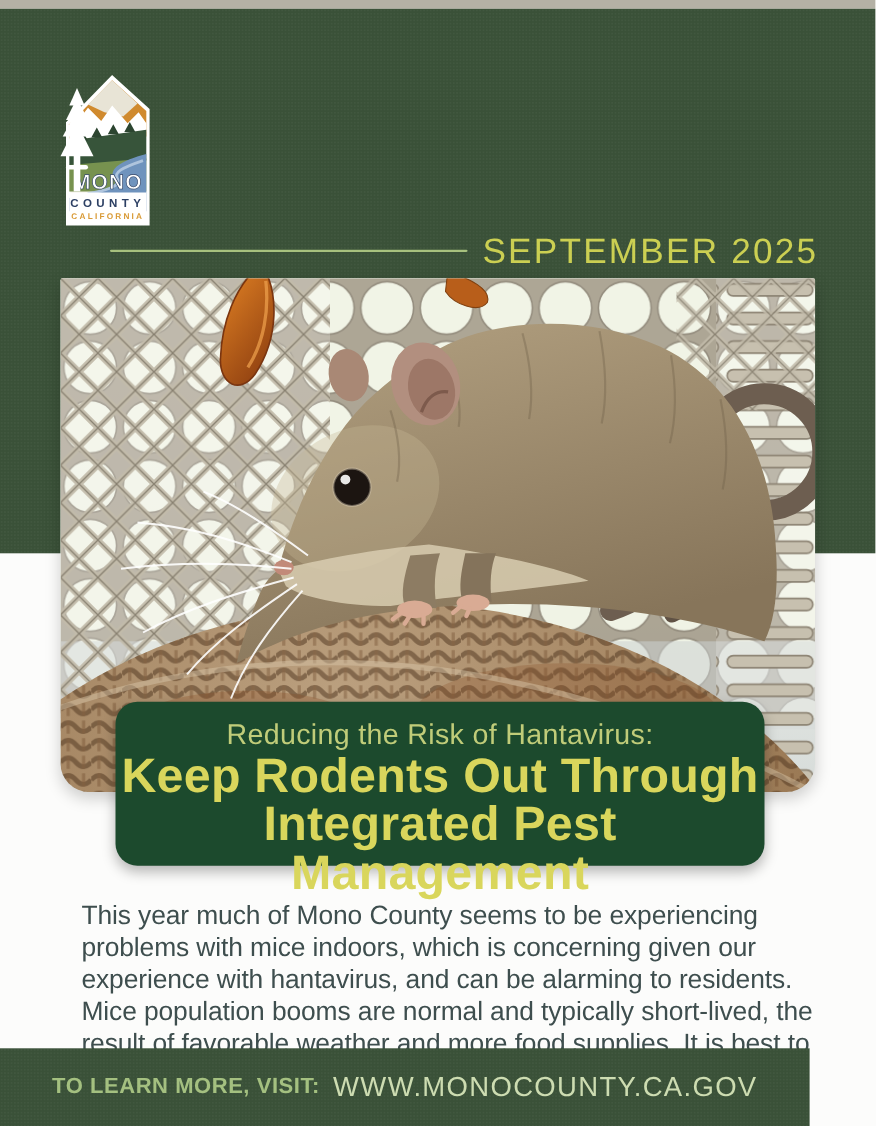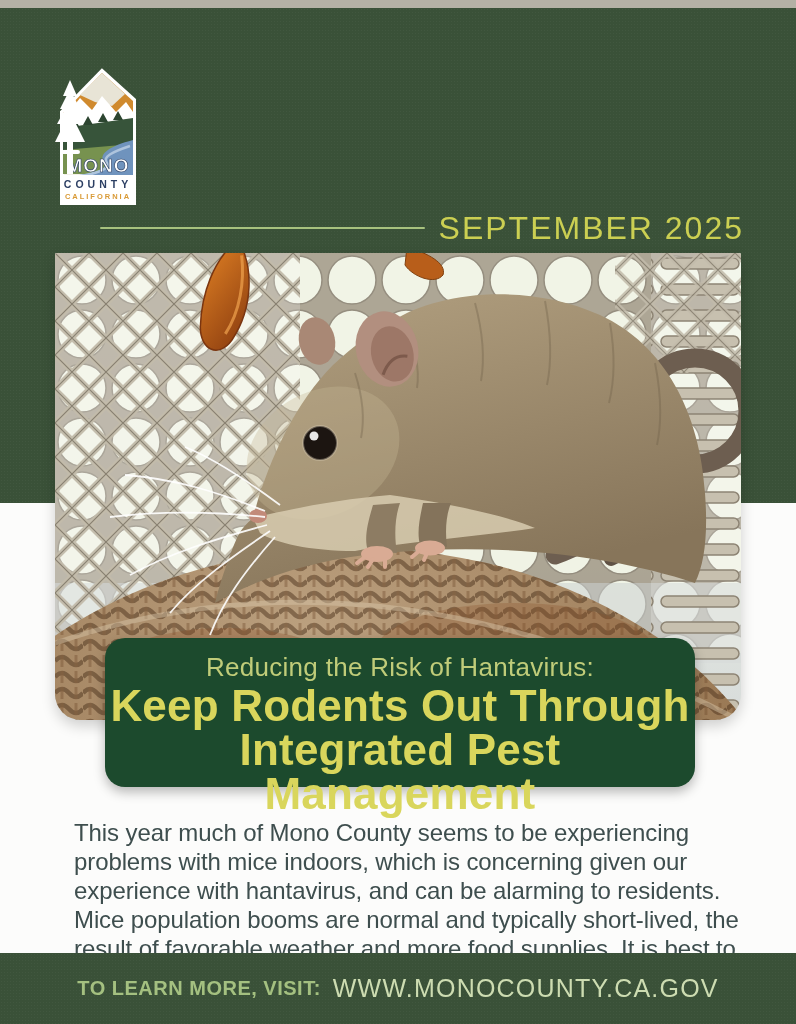--- a/index.html
+++ b/index.html
@@ -45,21 +45,21 @@
     padding-top:12px; box-shadow:0 5px 12px rgba(0,0,0,.28); z-index:5; }
   .feature-kicker { color:var(--kicker-sage); font-size:26px; font-weight:400;
     letter-spacing:.3px; line-height:34px; }
   .feature-headline { color:var(--headline-yellow); font-size:44px; font-weight:bold;
     letter-spacing:.2px; line-height:44px; }
 
   .intro-paragraph { position:absolute; left:74px; top:818px; width:668px;
     color:var(--body-text); font-size:24px; line-height:29px;
     letter-spacing:-0.1px; }
 
-  .footer-band { position:absolute; left:0; top:953px; width:796px; height:71px;
+  .footer-band { position:absolute; left:0; top:953px; width:736px; height:71px;
     background:var(--header-green);
     background-image:radial-gradient(rgba(255,255,255,.035) 1px, transparent 1px);
     background-size:3px 3px;
     display:flex; align-items:center; justify-content:center; gap:12px; }
   .footer-label { color:var(--footer-label); font-size:20px; font-weight:bold;
     letter-spacing:.5px; }
   .footer-url { color:var(--footer-url); font-size:25px; letter-spacing:1.2px; }
 </style>
 </head>
 <body>

